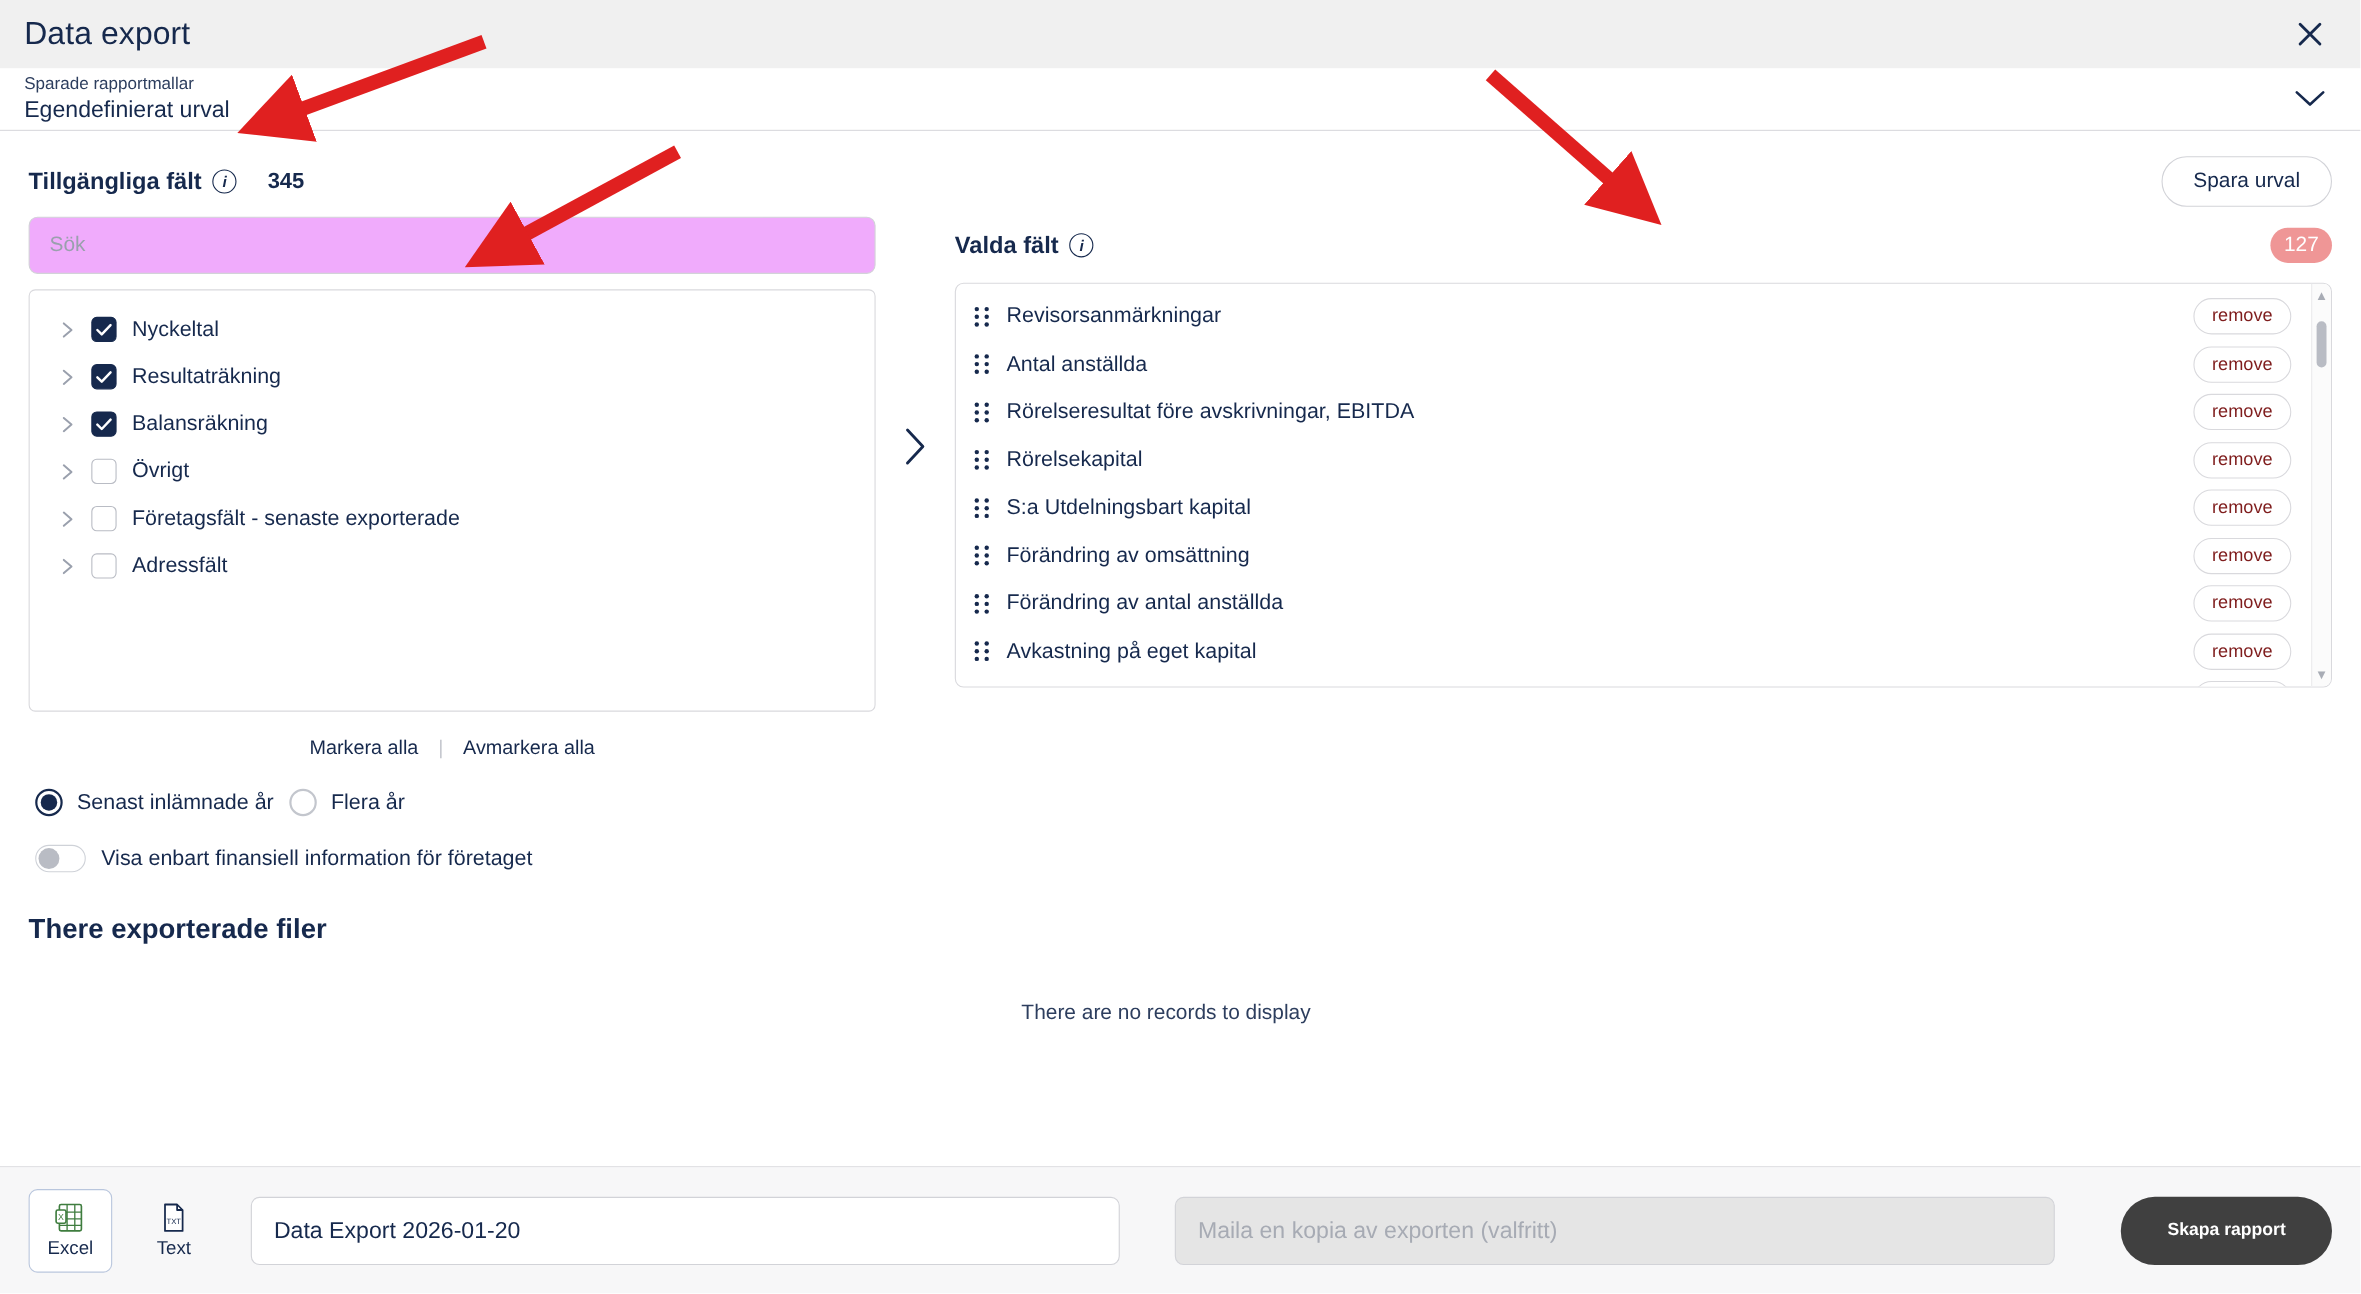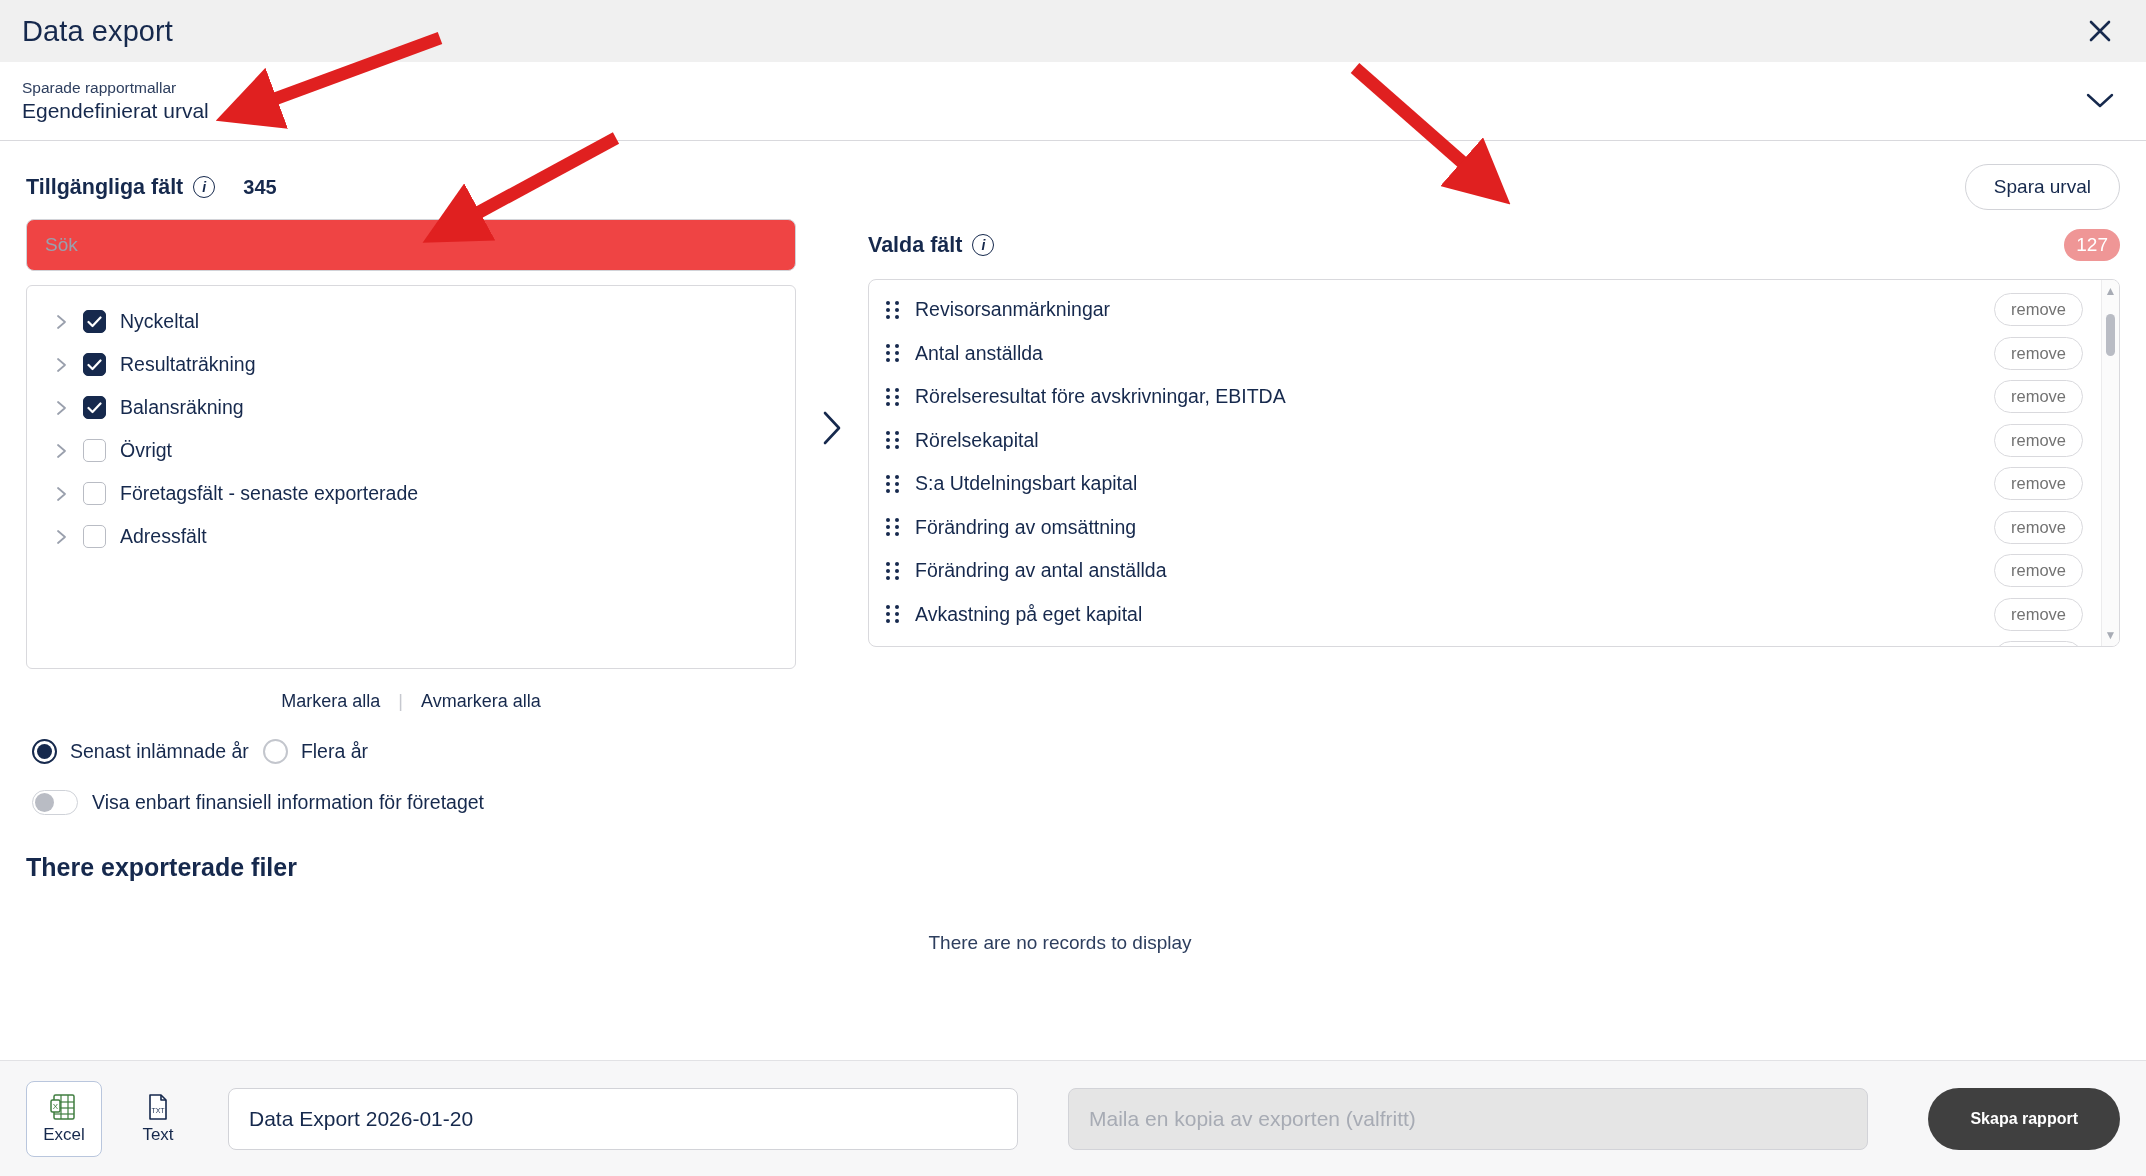--- a/index.html
+++ b/index.html
@@ -35,21 +35,21 @@
   }
   .close-btn {
     width: 40px; height: 40px;
     display: flex; align-items: center; justify-content: center;
     cursor: pointer;
   }
   .close-btn svg { display:block; }
 
   
   .templates-row {
-    height: 79px;
+    height: 57px;
     border-bottom: 1px solid #d9d9dd;
     display: flex;
     align-items: center;
     justify-content: space-between;
     padding: 0 26px 0 22px;
     flex: 0 0 auto;
   }
   .templates-labels { display: flex; flex-direction: column; gap: 2px; }
   .templates-caption {
     font-size: 15.5px;
@@ -124,21 +124,21 @@
   .search-box {
     width: 100%;
     height: 52px;
     border: 1px solid #d2d3d8;
     border-radius: 8px;
     padding: 0 18px;
     font-size: 19px;
     color: #16294d;
     font-family: "Liberation Sans", sans-serif;
     outline: none;
-    background: #ef4444;
+    background: #f0abfc;
   }
   .search-box::placeholder { color: #9aa0ad; }
 
   .tree-box {
     margin-top: 14px;
     height: 384px;
     border: 1px solid #d9d9dd;
     border-radius: 6px;
     padding: 14px 0 0 0;
     background: #fff;
@@ -246,21 +246,21 @@
     white-space: nowrap;
   }
   .remove-btn {
     margin-left: auto;
     border: 1px solid #d9d9dd;
     background: #ffffff;
     border-radius: 17px;
     height: 33px;
     padding: 0 16px;
     font-size: 16.5px;
-    color: #737373;
+    color: #7f1d1d;
     font-family: "Liberation Sans", sans-serif;
     cursor: pointer;
   }
   .vscroll {
     position: absolute;
     top: 0; right: 0;
     width: 18px; height: 100%;
     background: #fbfbfb;
     border-left: 1px solid #ececed;
     display: flex;

